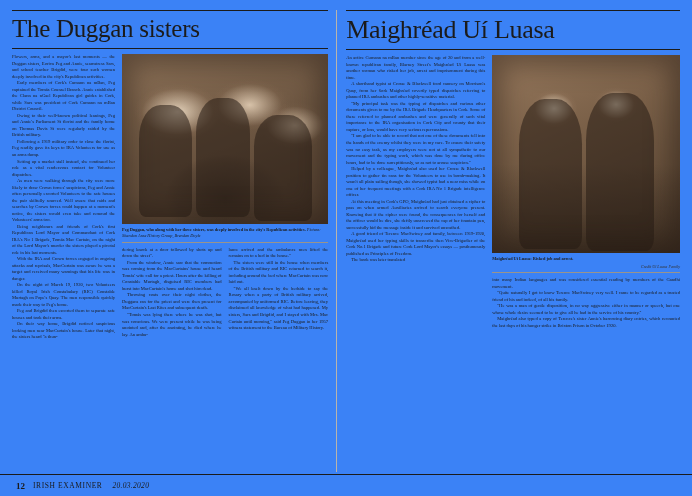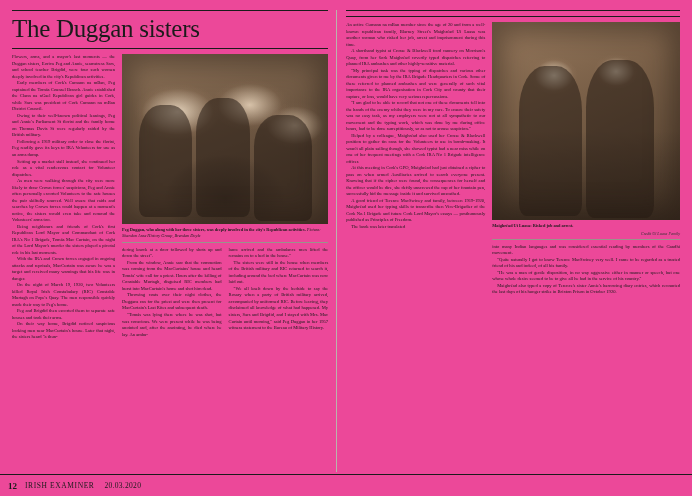--- a/index.html
+++ b/index.html
@@ -13,21 +13,21 @@
     font-family: "Liberation Serif", serif;
     color: #1b1b1b;
     overflow: hidden;
   }
   .page {
     position: relative;
     width: 692px;
     height: 496px;
     box-sizing: border-box;
     padding: 10px 12px 0 12px;
-    background: #ec4899;
+    background: #3b82f6;
   }
   .spread {
     display: flex;
     height: 462px;
   }
   .page-left {
     width: 331px;
     box-sizing: border-box;
     padding-right: 8px;
     border-right: 1px solid #b9b4ab;
@@ -125,36 +125,37 @@
   .footer {
     position: absolute;
     left: 0;
     bottom: 0;
     width: 692px;
     height: 22px;
     border-top: 1px solid #1b1b1b;
     display: flex;
     align-items: center;
     box-sizing: border-box;
-    padding: 0 8px;
+    padding: 0 16px;
   }
   .folio {
     font-size: 9px;
     font-weight: bold;
     margin-right: 8px;
   }
   .masthead {
     font-size: 7.5px;
     letter-spacing: 0.6px;
     font-weight: normal;
     margin-right: 10px;
   }
   .footer-date {
     font-size: 7.5px;
     letter-spacing: 0.3px;
+    font-style: italic;
   }
 
   
   .ph-duggan {
     background:
       radial-gradient(ellipse 28% 22% at 27% 34%, rgba(232,214,190,0.95) 0%, rgba(150,120,95,0.2) 62%, rgba(0,0,0,0) 75%),
       radial-gradient(ellipse 25% 20% at 62% 30%, rgba(226,205,180,0.9) 0%, rgba(140,112,88,0.18) 62%, rgba(0,0,0,0) 76%),
       radial-gradient(ellipse 22% 18% at 84% 42%, rgba(220,198,172,0.85) 0%, rgba(130,104,82,0.15) 62%, rgba(0,0,0,0) 76%),
       radial-gradient(ellipse 34% 30% at 50% 85%, rgba(60,46,36,0.85) 0%, rgba(70,54,42,0.3) 70%, rgba(0,0,0,0) 86%),
       linear-gradient(160deg, #8d7258 0%, #6f5843 45%, #4e3c2d 100%);
@@ -231,20 +232,21 @@
               <p>The sisters were still in the house when members of the British military and RIC returned to search it, including around the bed where MacCurtain was now laid out.</p>
               <p>"We all knelt down by the bedside to say the Rosary when a party of British military arrived, accompanied by uniformed RIC. Before leaving, they disclaimed all knowledge of what had happened. My sisters, Sars and Brigdid, and I stayed with Mrs. Mac Curtain until morning," said Peg Duggan in her 1957 witness statement to the Bureau of Military History.</p>
             </div>
           </div>
         </div>
       </div>
     </div>
 
     <div class="page-right">
       <div class="rule"></div>
+      <h1 class="headline right">Maighréad Uí Luasa</h1>
       <div class="rule"></div>
 
       <div class="cols-2">
 
         <div class="col body-text">
           <p class="first">An active Cumann na mBan member since the age of 20 and from a well-known republican family, Blarney Street's Maighréad Uí Luasa was another woman who risked her job, arrest and imprisonment during this time.</p>
           <p>A shorthand typist at Crosse &amp; Blackwell food cannery on Morrison's Quay, from her 6ork Maighréad covertly typed dispatches referring to planned IRA ambushes and other highly-sensitive material.</p>
           <p>"My principal task was the typing of dispatches and various other documents given to me by the IRA Brigade Headquarters in Cork. Some of these referred to planned ambushes and were generally of such vital importance to the IRA organisation in Cork City and county that their capture, or loss, would have very serious repercussions.</p>
           <p>"I am glad to be able to record that not one of these documents fell into the hands of the enemy whilst they were in my care. To ensure their safety was no easy task, as my employers were not at all sympathetic to our movement and the typing work, which was done by me during office hours, had to be done surreptitiously, so as not to arouse suspicion."</p>
           <p>Helped by a colleague, Maighréad also used her Crosse &amp; Blackwell position to gather tin cans for the Volunteers to use in bomb-making. It wasn't all plain sailing though, she showed typist had a near miss while on one of her frequent meetings with a Cork IRA No 1 Brigade intelligence officer.</p>

